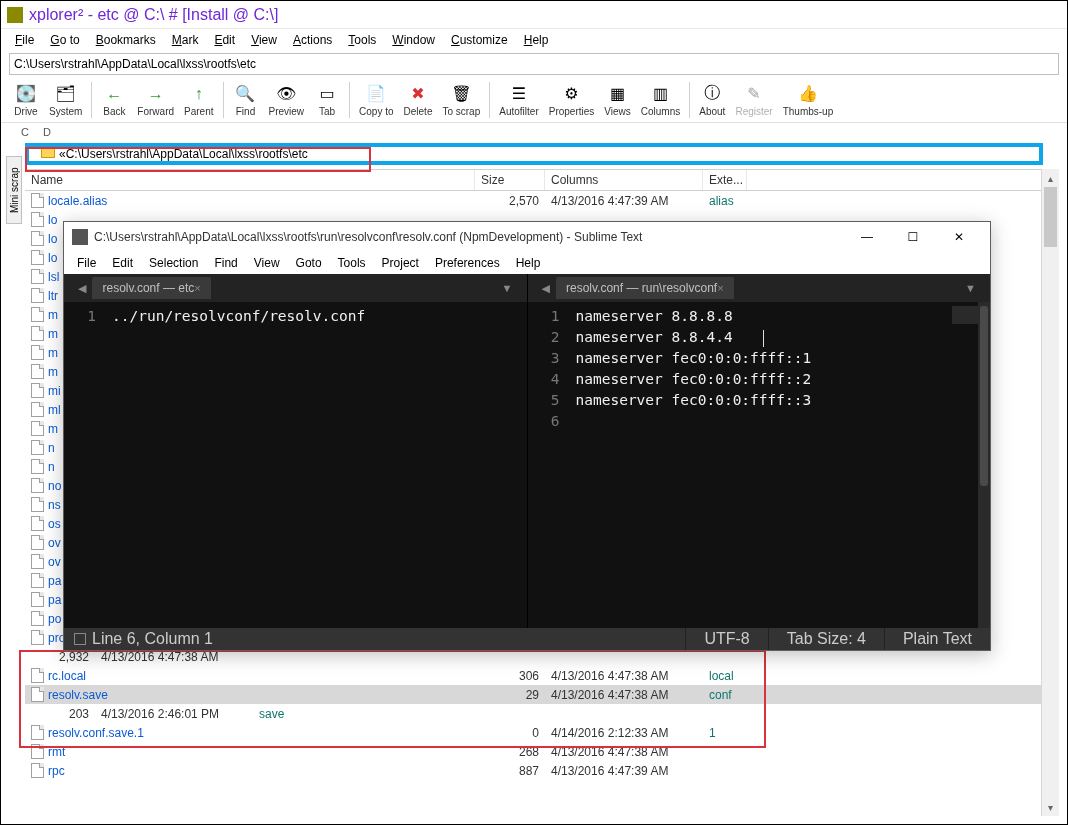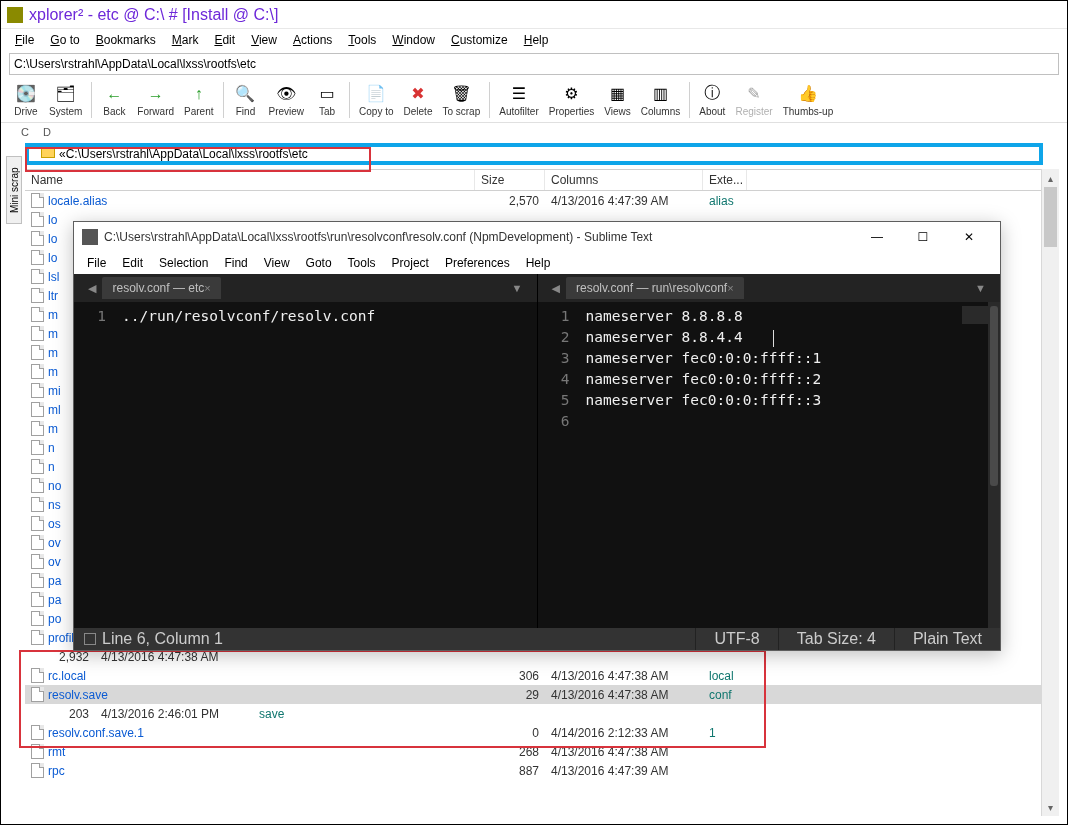--- a/index.html
+++ b/index.html
@@ -40,21 +40,21 @@
 .filename { color: #0b5bd3; }
 .file-row.selected { background: #d8d8d8; }
 .red-box { position: absolute; border: 2px solid #d8333c; pointer-events: none; }
 .red-box-1 { top: 146px; left: 24px; width: 346px; height: 25px; }
 .red-box-2 { top: 649px; left: 18px; width: 747px; height: 98px; }
 .scrollbar { position: absolute; right: 0; top: 0; bottom: 0; width: 18px; background: #f0f0f0; border-left: 1px solid #d8d8d8; }
 .scrollbar-thumb { position: absolute; left: 2px; right: 2px; top: 18px; height: 60px; background: #c8c8c8; }
 .scrollbar-arrow { position: absolute; left: 0; right: 0; height: 18px; display: flex; align-items: center; justify-content: center; color: #666; font-size: 10px; }
 
 
-.sublime { position: absolute; top: 220px; left: 72px; width: 928px; height: 430px; background: #fff; border: 1px solid #5e5e5e; box-shadow: 0 4px 18px rgba(0,0,0,0.25); }
+.sublime { position: absolute; top: 220px; left: 62px; width: 928px; height: 430px; background: #fff; border: 1px solid #5e5e5e; box-shadow: 0 4px 18px rgba(0,0,0,0.25); }
 .sub-title { height: 30px; display: flex; align-items: center; padding: 0 8px; background: #fff; }
 .sub-title-icon { width: 16px; height: 16px; background: #555; margin-right: 6px; }
 .sub-title-text { font-size: 12px; color: #333; flex: 1; }
 .win-controls { display: flex; gap: 0; }
 .win-btn { width: 46px; height: 28px; display: flex; align-items: center; justify-content: center; font-size: 12px; font-family: "Segoe UI Symbol", sans-serif; cursor: pointer; }
 .sub-menu { height: 22px; display: flex; align-items: center; padding: 0 6px; gap: 2px; background: #fff; font-size: 12px; }
 .sub-menu span { padding: 2px 7px; cursor: pointer; }
 .sub-panes { position: absolute; top: 52px; left: 0; right: 0; bottom: 22px; display: flex; background: #1a1a1a; }
 .pane { flex: 1; position: relative; display: flex; flex-direction: column; }
 .pane-tabs { height: 28px; background: #232323; display: flex; align-items: center; padding: 0 8px; }

